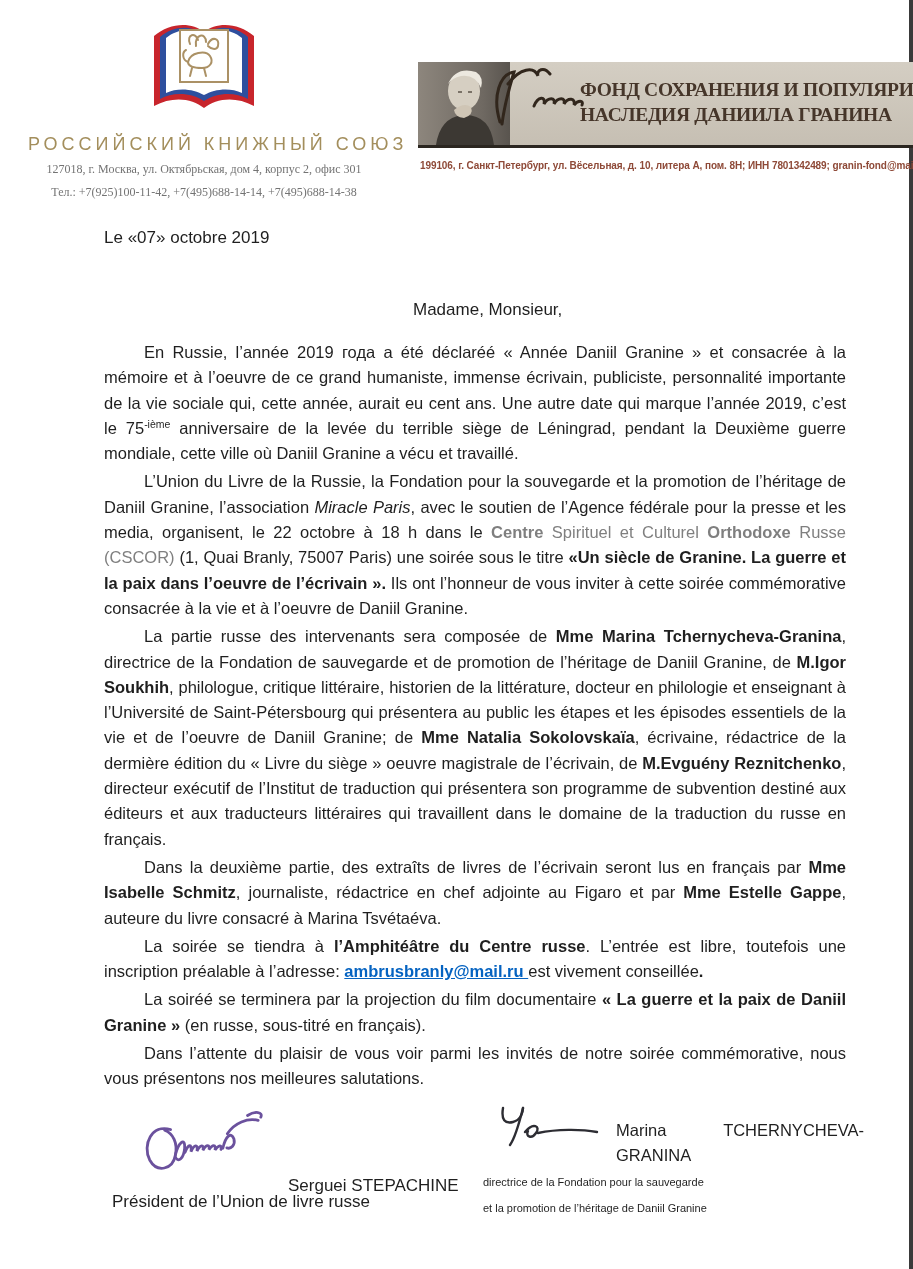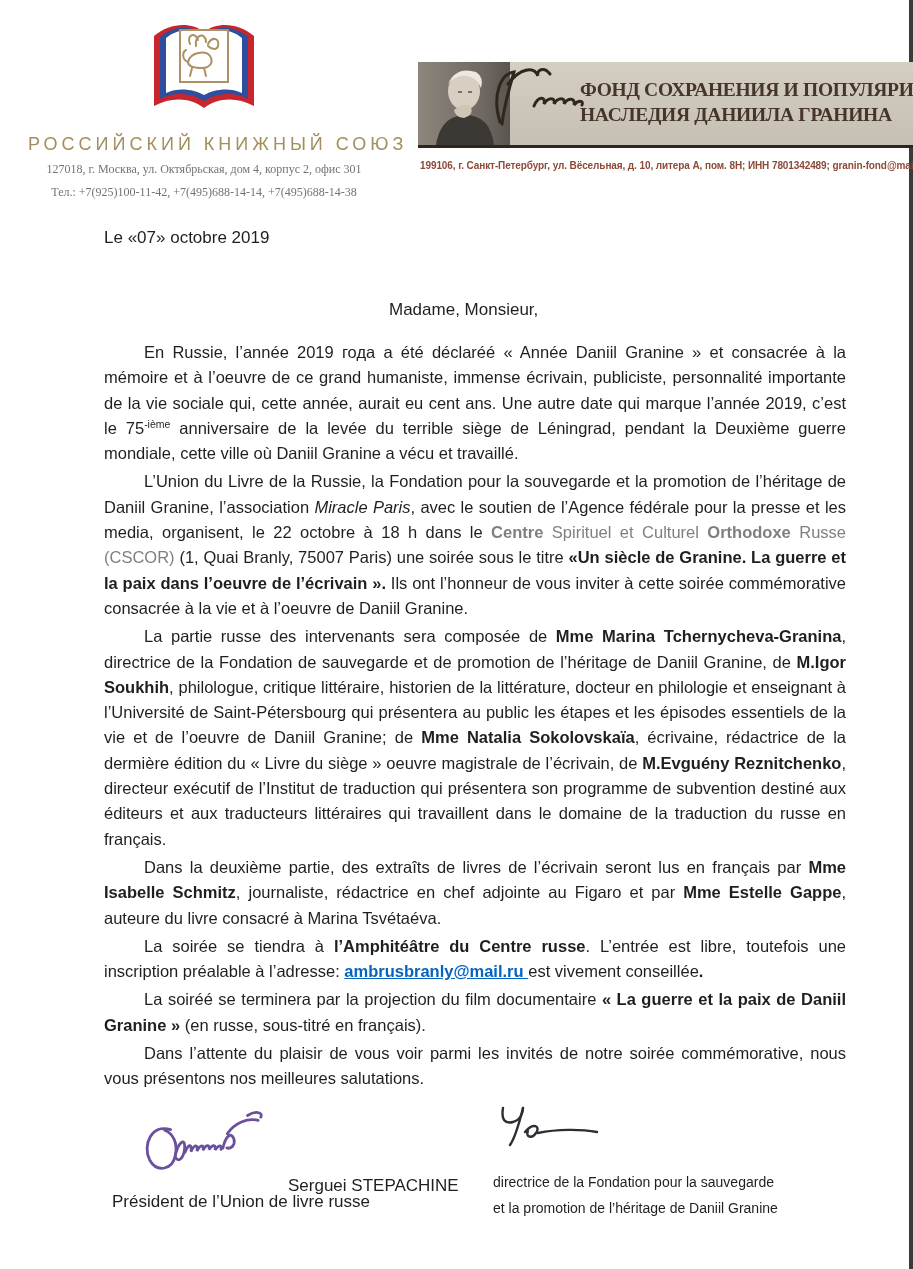--- a/index.html
+++ b/index.html
@@ -20,40 +20,40 @@
           background:linear-gradient(#d4cec3,#c6bfb3);border-bottom:3px solid #2b2620;}
   .banner .portrait{position:absolute;left:0;top:0;}
   .banner .autograph{position:absolute;left:58px;top:-2px;}
   .banner-title{position:absolute;left:162px;top:15px;font-family:"Liberation Serif",serif;
                 font-weight:bold;font-size:19.5px;line-height:25px;color:#46362a;
                 letter-spacing:-0.3px;white-space:nowrap;}
   .fund-address{position:absolute;left:420px;top:160px;width:430px;
                 font-size:10px;font-weight:bold;color:#8e4937;letter-spacing:-0.1px;white-space:nowrap;}
 
   .date-line{position:absolute;left:104px;top:228px;font-size:17px;}
-  .salutation{position:absolute;left:389px;top:300px;font-size:17px;}
+  .salutation{position:absolute;left:413px;top:300px;font-size:17px;}
 
   
   .letter-body{position:absolute;left:104px;top:340px;width:742px;}
   .letter-body p{margin:0 0 3px 0;text-indent:40px;text-align:justify;
                  font-size:16.5px;line-height:25.3px;}
   .bold{font-weight:bold;margin-top:48px;}
   .italic{font-style:italic;}
   .gray{color:#7f7f7f;}
   .sup{vertical-align:super;font-size:10.5px;line-height:0;}
   .link{color:#0563c1;font-weight:bold;text-decoration:underline;cursor:pointer;}
 
   
   .sig-left-img{position:absolute;left:136px;top:1110px;}
   .sig-left-name{position:absolute;left:288px;top:1142px;font-size:17px;margin-top:34px;}
   .sig-left-title{position:absolute;left:112px;top:1192px;font-size:17px;}
   .sig-right-img{position:absolute;left:495px;top:1102px;}
   .sig-right-name{position:absolute;left:616px;top:1118px;width:248px;font-size:16.5px;line-height:25px;}
   .sig-right-name .row1{display:flex;justify-content:space-between;}
-  .sig-right-title{position:absolute;left:493px;top:1170px;font-size:14px;line-height:25.5px;}
+  .sig-right-title{position:absolute;left:483px;top:1170px;font-size:11px;line-height:25.5px;}
 </style>
 </head>
 <body>
 
 <div class="page">
   <div class="scan-edge"></div>
 
   <div class="org-left">
     <svg class="logo" width="120" height="118" viewBox="0 0 120 110">
       <path d="M10 26 C26 12 48 12 60 22 C72 12 94 12 110 26 L110 96 C92 86 72 88 60 98 C48 88 28 86 10 96 Z" fill="#c8252c"></path>
@@ -131,17 +131,24 @@
   <div class="sig-left-title">Président de l’Union de livre russe</div>
 
   <svg class="sig-right-img" width="110" height="46" viewBox="0 0 110 46">
     <g fill="none" stroke="#2d2d33" stroke-width="2.4" stroke-linecap="round">
       <path d="M8 6 C6 18 10 22 18 20 C26 18 28 10 28 6"></path>
       <path d="M28 6 C24 22 20 36 15 43"></path>
       <path d="M30 30 C38 20 46 24 41 31 C37 37 30 35 33 29"></path>
       <path d="M43 31 C62 27 86 27 102 30"></path>
     </g>
   </svg>
+  <div class="sig-right-name">
+    <div class="row1">
+      <span>Marina</span>
+      <span>TCHERNYCHEVA-</span>
+    </div>
+    <div>GRANINA</div>
+  </div>
   <div class="sig-right-title">
     <div>directrice de la Fondation pour la sauvegarde</div>
     <div>et la promotion de l’héritage de Daniil Granine</div>
   </div>
 </div>
 
 </body></html>

